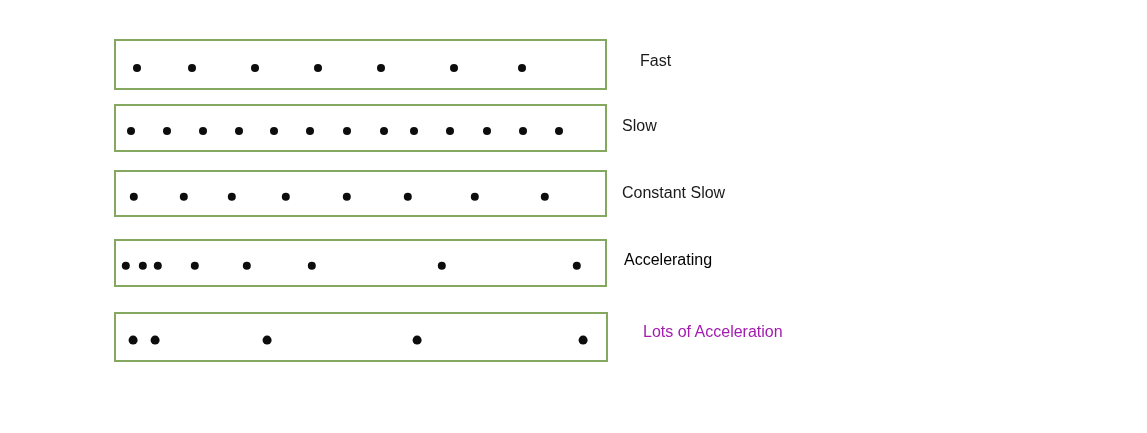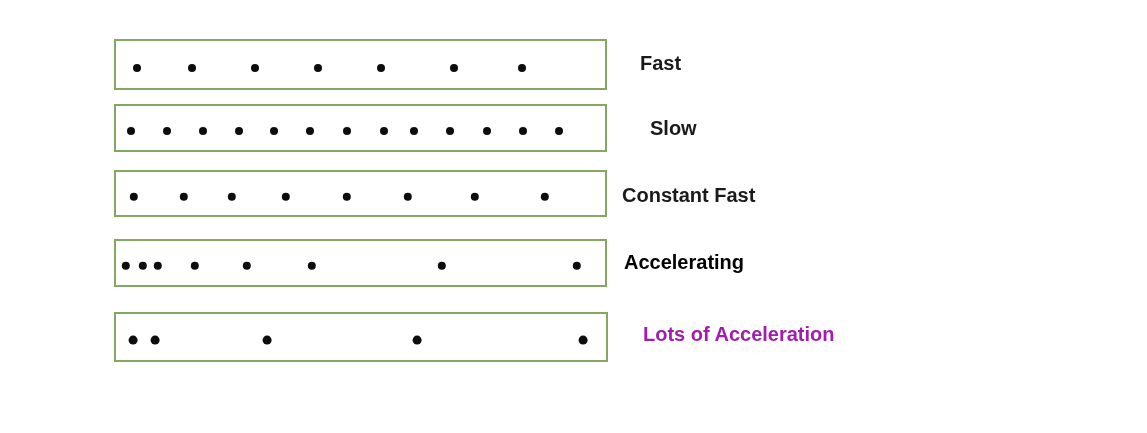--- a/index.html
+++ b/index.html
@@ -29,24 +29,24 @@
   }
   .dot {
     position: absolute;
     background: #0d0d0d;
     border-radius: 50%;
     transform: translate(-50%, -50%);
   }
   .row-label {
     position: absolute;
     color: #1a1a1a;
-    font-size: 20px;
+    font-size: 16px;
     line-height: 1;
     white-space: nowrap;
-    font-weight: 700;
+    font-weight: 400;
   }
 </style>
 </head>
 <body>
 
 <div id="stage" style="width: 1147px; height: 433px; background: rgb(255, 255, 255);">
     <div class="ticker-row" style="left: 0px; top: 0px;">
       <div class="tape" style="left: 114px; top: 39px; width: 493px; height: 51px; --tape-border: #84a860;">
         <div class="dot" style="width: 8px; height: 8px; background: rgb(13, 13, 13); left: 21px; top: 26.5px;"></div>
         <div class="dot" style="width: 8px; height: 8px; background: rgb(13, 13, 13); left: 76px; top: 26.5px;"></div>
@@ -67,34 +67,34 @@
         <div class="dot" style="width: 8px; height: 8px; background: rgb(13, 13, 13); left: 158px; top: 25px;"></div>
         <div class="dot" style="width: 8px; height: 8px; background: rgb(13, 13, 13); left: 194px; top: 25px;"></div>
         <div class="dot" style="width: 8px; height: 8px; background: rgb(13, 13, 13); left: 231px; top: 25px;"></div>
         <div class="dot" style="width: 8px; height: 8px; background: rgb(13, 13, 13); left: 268px; top: 25px;"></div>
         <div class="dot" style="width: 8px; height: 8px; background: rgb(13, 13, 13); left: 298px; top: 25px;"></div>
         <div class="dot" style="width: 8px; height: 8px; background: rgb(13, 13, 13); left: 334px; top: 25px;"></div>
         <div class="dot" style="width: 8px; height: 8px; background: rgb(13, 13, 13); left: 371px; top: 25px;"></div>
         <div class="dot" style="width: 8px; height: 8px; background: rgb(13, 13, 13); left: 407px; top: 25px;"></div>
         <div class="dot" style="width: 8px; height: 8px; background: rgb(13, 13, 13); left: 443px; top: 25px;"></div>
       </div>
-      <div class="row-label" style="left: 622px; top: 118px; color: rgb(26, 26, 26); margin-left: 28px;">Slow</div>
+      <div class="row-label" style="left: 622px; top: 118px; color: rgb(26, 26, 26);">Slow</div>
     </div>
     <div class="ticker-row" style="left: 0px; top: 0px;">
       <div class="tape" style="left: 114px; top: 170px; width: 493px; height: 47px; --tape-border: #84a860;">
         <div class="dot" style="width: 8.4px; height: 8.4px; background: rgb(13, 13, 13); left: 18px; top: 24.5px;"></div>
         <div class="dot" style="width: 8.4px; height: 8.4px; background: rgb(13, 13, 13); left: 68px; top: 24.5px;"></div>
         <div class="dot" style="width: 8.4px; height: 8.4px; background: rgb(13, 13, 13); left: 116px; top: 24.5px;"></div>
         <div class="dot" style="width: 8.4px; height: 8.4px; background: rgb(13, 13, 13); left: 170px; top: 24.5px;"></div>
         <div class="dot" style="width: 8.4px; height: 8.4px; background: rgb(13, 13, 13); left: 231px; top: 24.5px;"></div>
         <div class="dot" style="width: 8.4px; height: 8.4px; background: rgb(13, 13, 13); left: 292px; top: 24.5px;"></div>
         <div class="dot" style="width: 8.4px; height: 8.4px; background: rgb(13, 13, 13); left: 359px; top: 24.5px;"></div>
         <div class="dot" style="width: 8.4px; height: 8.4px; background: rgb(13, 13, 13); left: 429px; top: 24.5px;"></div>
       </div>
-      <div class="row-label" style="left: 622px; top: 185px; color: rgb(26, 26, 26);">Constant Fast</div>
+      <div class="row-label" style="left: 622px; top: 185px; color: rgb(26, 26, 26);">Constant Slow</div>
     </div>
     <div class="ticker-row" style="left: 0px; top: 0px;">
       <div class="tape" style="left: 114px; top: 239px; width: 493px; height: 48px; --tape-border: #84a860;">
         <div class="dot" style="width: 8.4px; height: 8.4px; background: rgb(13, 13, 13); left: 10px; top: 25px;"></div>
         <div class="dot" style="width: 8.4px; height: 8.4px; background: rgb(13, 13, 13); left: 27px; top: 25px;"></div>
         <div class="dot" style="width: 8.4px; height: 8.4px; background: rgb(13, 13, 13); left: 42px; top: 25px;"></div>
         <div class="dot" style="width: 8.4px; height: 8.4px; background: rgb(13, 13, 13); left: 79px; top: 25px;"></div>
         <div class="dot" style="width: 8.4px; height: 8.4px; background: rgb(13, 13, 13); left: 131px; top: 25px;"></div>
         <div class="dot" style="width: 8.4px; height: 8.4px; background: rgb(13, 13, 13); left: 196px; top: 25px;"></div>
         <div class="dot" style="width: 8.4px; height: 8.4px; background: rgb(13, 13, 13); left: 326px; top: 25px;"></div>

